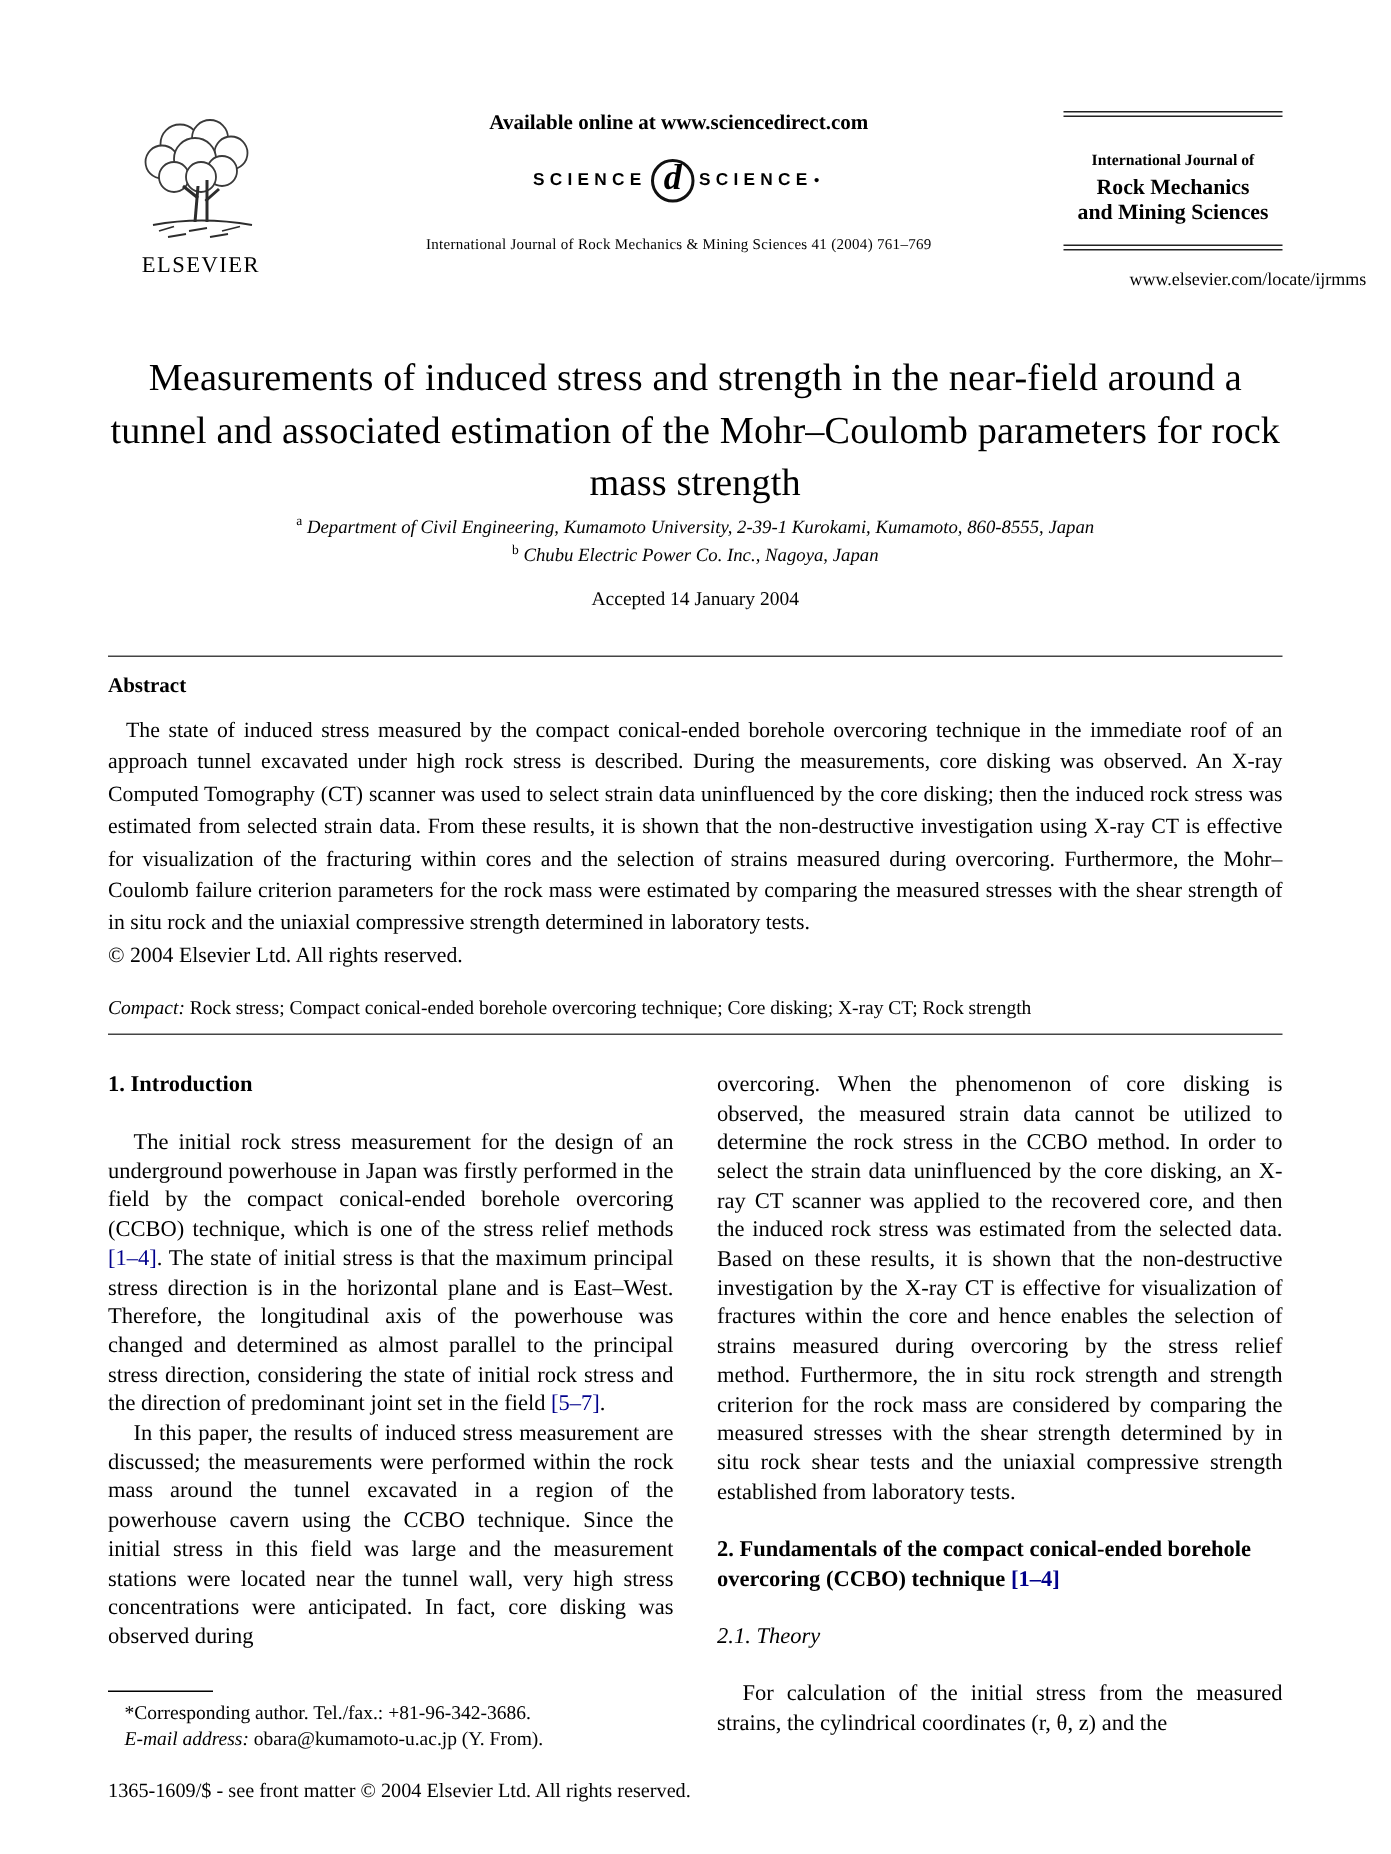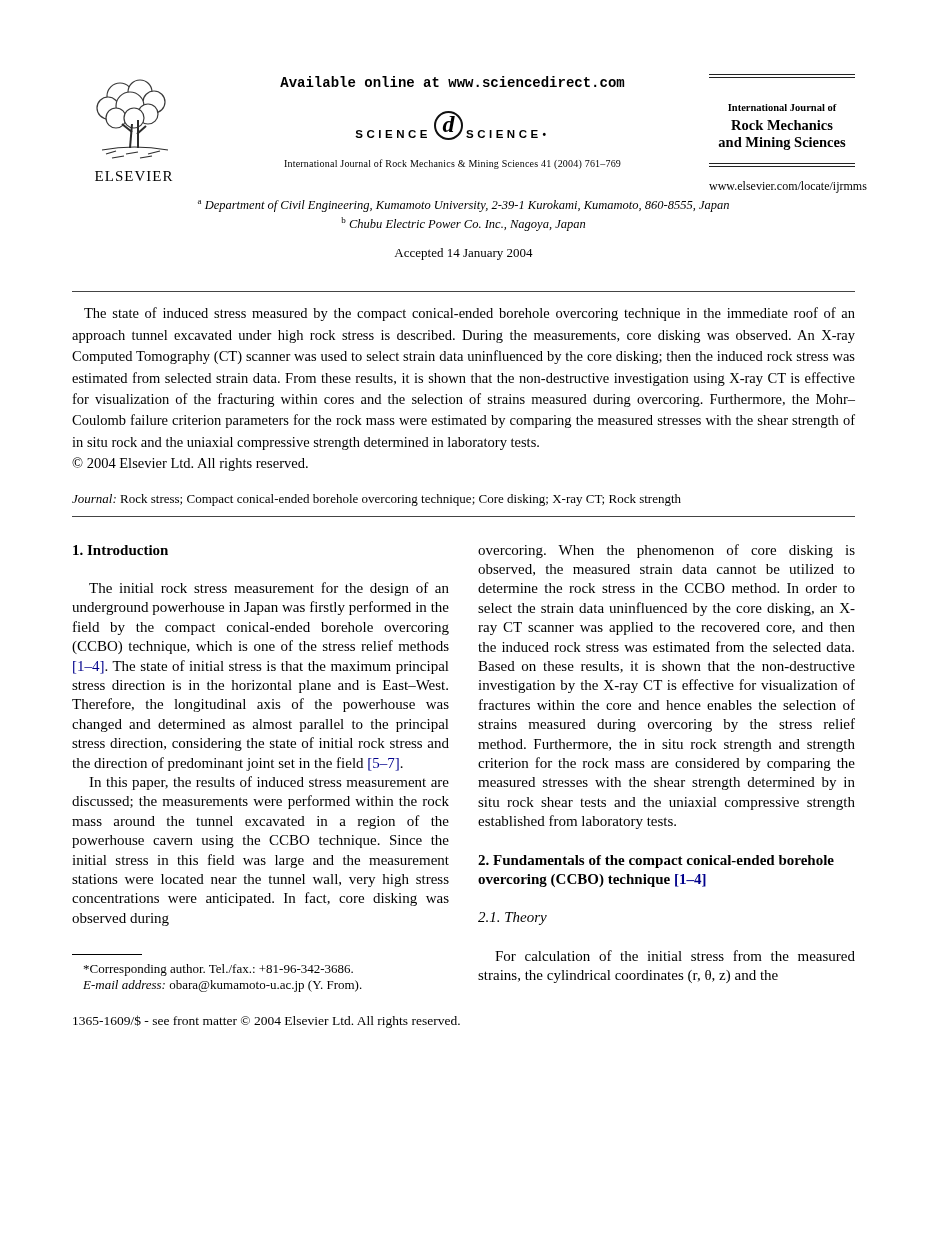--- a/index.html
+++ b/index.html
@@ -12,40 +12,40 @@
     background:#ffffff;
     font-family:"Liberation Serif", serif;
     color:#000;
     overflow:hidden;
   }
   
   .header-row { display:flex; align-items:flex-start; }
   .logo-col { width:124px; flex:0 0 124px; text-align:center; }
   .elsevier-label { font-family:Liberation Serif, serif; font-size:15px; letter-spacing:1px; margin-top:2px; }
   .center-col { flex:1 1 auto; text-align:center; padding-top:1px; }
-  .available-online { font-family:Liberation Mono, monospace; font-size:14px; font-weight:600; }
-  .sd-logo { margin-top:9px; display:flex; justify-content:center; align-items:flex-end; height:40px; }
+  .available-online { font-family:Liberation Serif, serif; font-size:14px; font-weight:600; }
+  .sd-logo { margin-top:9px; display:flex; justify-content:center; align-items:center; height:40px; }
   .sd-word { font-family:"Liberation Sans", sans-serif; font-weight:bold; font-size:11.5px; letter-spacing:3.5px; }
   .sd-circle {
     width:29px; height:29px; border:2.5px solid #111; border-radius:50%;
     display:inline-flex; align-items:center; justify-content:center;
     margin:0 3px; font-family:"Liberation Serif", serif; font-style:italic;
     font-size:24px; font-weight:bold; line-height:1; padding-bottom:3px;
   }
   .sd-dot { font-size:10px; vertical-align:super; margin-left:1px; }
   .journal-line { font-size:10px; margin-top:18px; letter-spacing:0.2px; }
   .right-col { width:146px; flex:0 0 146px; }
   .journal-box {
     border-top:4px double #222; border-bottom:4px double #222;
     padding:24px 2px 12px 2px; text-align:center;
   }
   .jb-line1 { font-size:10.5px; font-weight:bold; }
   .jb-line2 { font-size:14.5px; font-weight:bold; margin-top:4px; }
   .jb-line3 { font-size:14.5px; font-weight:bold; }
-  .website { font-size:12px; text-align:left; margin-top:12px; }
+  .website { font-size:12px; text-align:left; margin-top:12px;margin-left:44px; }
   
   .title {
     margin-top:40px; text-align:center;
     font-size:25.5px; line-height:1.38; font-weight:normal;
     letter-spacing:0.1px;
   }
   .authors { text-align:center; margin-top:16px; font-size:18px; }
   .authors sup { font-size:12px; }
   .affiliation { text-align:center; font-style:italic; font-size:12.5px; margin-top:2px; }
   .affiliation:first-of-type { margin-top:11px; }
@@ -127,39 +127,41 @@
     <div class="right-col">
       <div class="journal-box">
         <div class="jb-line1">International Journal of</div>
         <div class="jb-line2">Rock Mechanics</div>
         <div class="jb-line3">and Mining Sciences</div>
       </div>
       <div class="website">www.elsevier.com/locate/ijrmms</div>
     </div>
   </div>
 
+  <h1 class="title">Measurements of induced stress and strength in the near-field around a tunnel and associated estimation of the Mohr–Coulomb parameters for rock mass strength</h1>
 
 
   <div class="affiliation">
     <sup>a</sup>
     <span>Department of Civil Engineering, Kumamoto University, 2-39-1 Kurokami, Kumamoto, 860-8555, Japan</span>
   </div>
   <div class="affiliation">
     <sup>b</sup>
     <span>Chubu Electric Power Co. Inc., Nagoya, Japan</span>
   </div>
 
   <div class="accepted">Accepted 14 January 2004</div>
 
   <hr class="rule">
+  <div class="abstract-heading">Abstract</div>
   <p class="abstract-text">The state of induced stress measured by the compact conical-ended borehole overcoring technique in the immediate roof of an approach tunnel excavated under high rock stress is described. During the measurements, core disking was observed. An X-ray Computed Tomography (CT) scanner was used to select strain data uninfluenced by the core disking; then the induced rock stress was estimated from selected strain data. From these results, it is shown that the non-destructive investigation using X-ray CT is effective for visualization of the fracturing within cores and the selection of strains measured during overcoring. Furthermore, the Mohr–Coulomb failure criterion parameters for the rock mass were estimated by comparing the measured stresses with the shear strength of in situ rock and the uniaxial compressive strength determined in laboratory tests.</p>
   <div class="abstract-copyright">© 2004 Elsevier Ltd. All rights reserved.</div>
 
   <div class="keywords">
-    <span class="kw-label">Journal:</span><span> Rock stress; Compact conical-ended borehole overcoring technique; Core disking; X-ray CT; Rock strength</span>
+    <span class="kw-label">Compact:</span><span> Rock stress; Compact conical-ended borehole overcoring technique; Core disking; X-ray CT; Rock strength</span>
   </div>
   <hr class="rule2">
 
   <div class="columns">
 
     <div class="col">
       <div class="sec-heading">1. Introduction</div>
       <p>The initial rock stress measurement for the design of an underground powerhouse in Japan was firstly performed in the field by the compact conical-ended borehole overcoring (CCBO) technique, which is one of the stress relief methods <span class="ref">[1–4]</span>. The state of initial stress is that the maximum principal stress direction is in the horizontal plane and is East–West. Therefore, the longitudinal axis of the powerhouse was changed and determined as almost parallel to the principal stress direction, considering the state of initial rock stress and the direction of predominant joint set in the field <span class="ref">[5–7]</span>.</p>
       <p>In this paper, the results of induced stress measurement are discussed; the measurements were performed within the rock mass around the tunnel excavated in a region of the powerhouse cavern using the CCBO technique. Since the initial stress in this field was large and the measurement stations were located near the tunnel wall, very high stress concentrations were anticipated. In fact, core disking was observed during</p>
 

